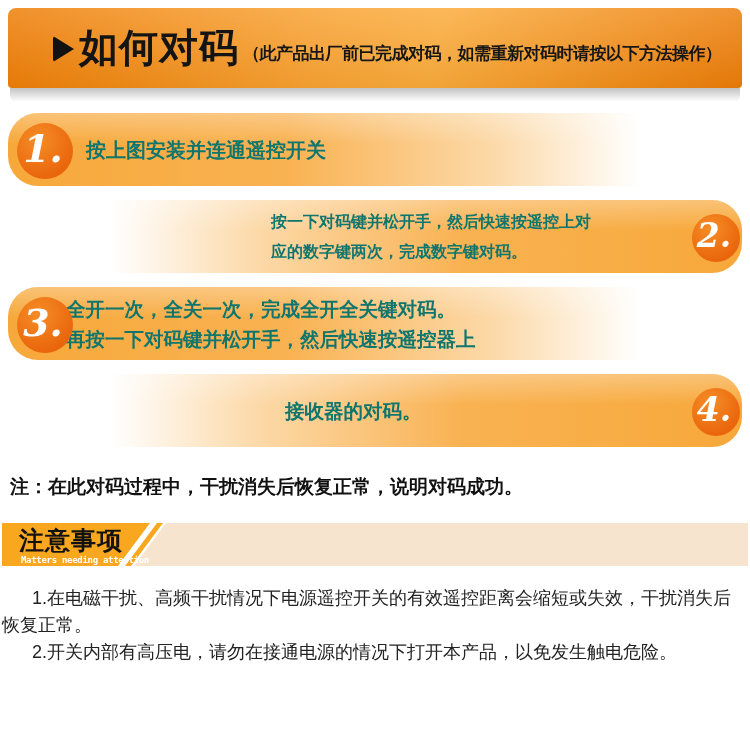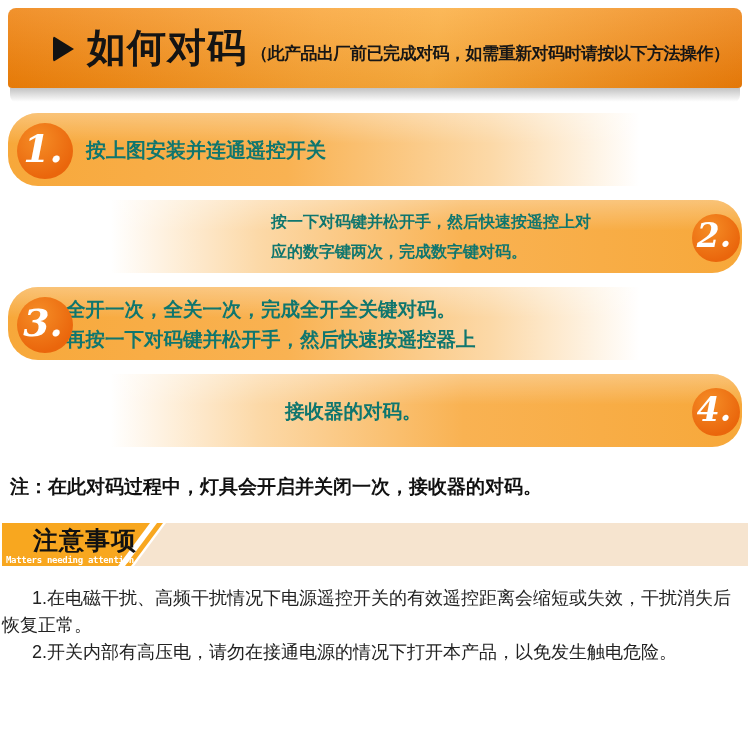--- a/index.html
+++ b/index.html
@@ -17,21 +17,21 @@
       linear-gradient(100deg,#ee7d05 0%,#f9a231 42%,#fbab3a 58%,#ec7c08 100%);
   }
   .tri{
     width:0;height:0;margin-top:2px;
     border-left:21px solid #121212;
     border-top:13px solid transparent;
     border-bottom:13px solid transparent;
     border-radius:3px;
   }
   .h-title{
-    margin-left:13px;font-size:39px;font-weight:bold;color:#141414;
+    margin-left:5px;font-size:39px;font-weight:bold;color:#141414;
     letter-spacing:1px;white-space:nowrap;
   }
   .h-sub{
     margin-left:4px;margin-top:10px;font-size:17px;font-weight:bold;color:#161616;
     white-space:nowrap;letter-spacing:-0.5px;
   }
   .header-shadow{
     margin:0 10px;height:15px;
     background:linear-gradient(to bottom,#c3c3c3,#ffffff 92%);
     border-radius:0 0 8px 8px;
@@ -76,25 +76,25 @@
   }
   .banner .orange-main{
     position:absolute;left:0;right:0;top:0;bottom:0;background:#f8a71f;
     clip-path:polygon(0 0,148px 0,116px 100%,0 100%);
   }
   .banner .orange-stripe{
     position:absolute;left:0;right:0;top:0;bottom:0;background:#f8a71f;
     clip-path:polygon(155px 0,161px 0,129px 100%,123px 100%);
   }
   .banner .cn{
-    position:absolute;left:31px;top:1px;font-size:25px;font-weight:bold;
+    position:absolute;left:17px;top:1px;font-size:25px;font-weight:bold;
     color:#121212;letter-spacing:1px;z-index:3;white-space:nowrap;
   }
   .banner .en{
-    position:absolute;left:4px;bottom:1px;z-index:3;
+    position:absolute;left:19px;bottom:1px;z-index:3;
     font-family:"DejaVu Sans Mono","Liberation Mono",monospace;
     font-size:9px;font-weight:bold;color:#ffffff;white-space:nowrap;letter-spacing:-0.3px;
   }
   
   .warnings{margin:19px 2px 4px;font-size:18px;line-height:27px;color:#222;}
   .warnings p{margin:0;text-indent:30px;}
 </style>
 </head>
 <body>
 
@@ -146,21 +146,21 @@
       <div class="badge">
         <span>4.</span>
       </div>
       <div class="lines">
         <div>接收器的对码。</div>
       </div>
     </div>
 
   </div>
 
-  <div class="note">注：在此对码过程中，灯具会开启并关闭一次，接收器的对码。</div>
+  <div class="note">注：在此对码过程中，干扰消失后恢复正常，说明对码成功。</div>
 
   <div class="banner">
     <div class="beige"></div>
     <div class="orange-main"></div>
     <div class="orange-stripe"></div>
     <div class="cn">注意事项</div>
     <div class="en">Matters needing attention</div>
   </div>
 
   <div class="warnings">

